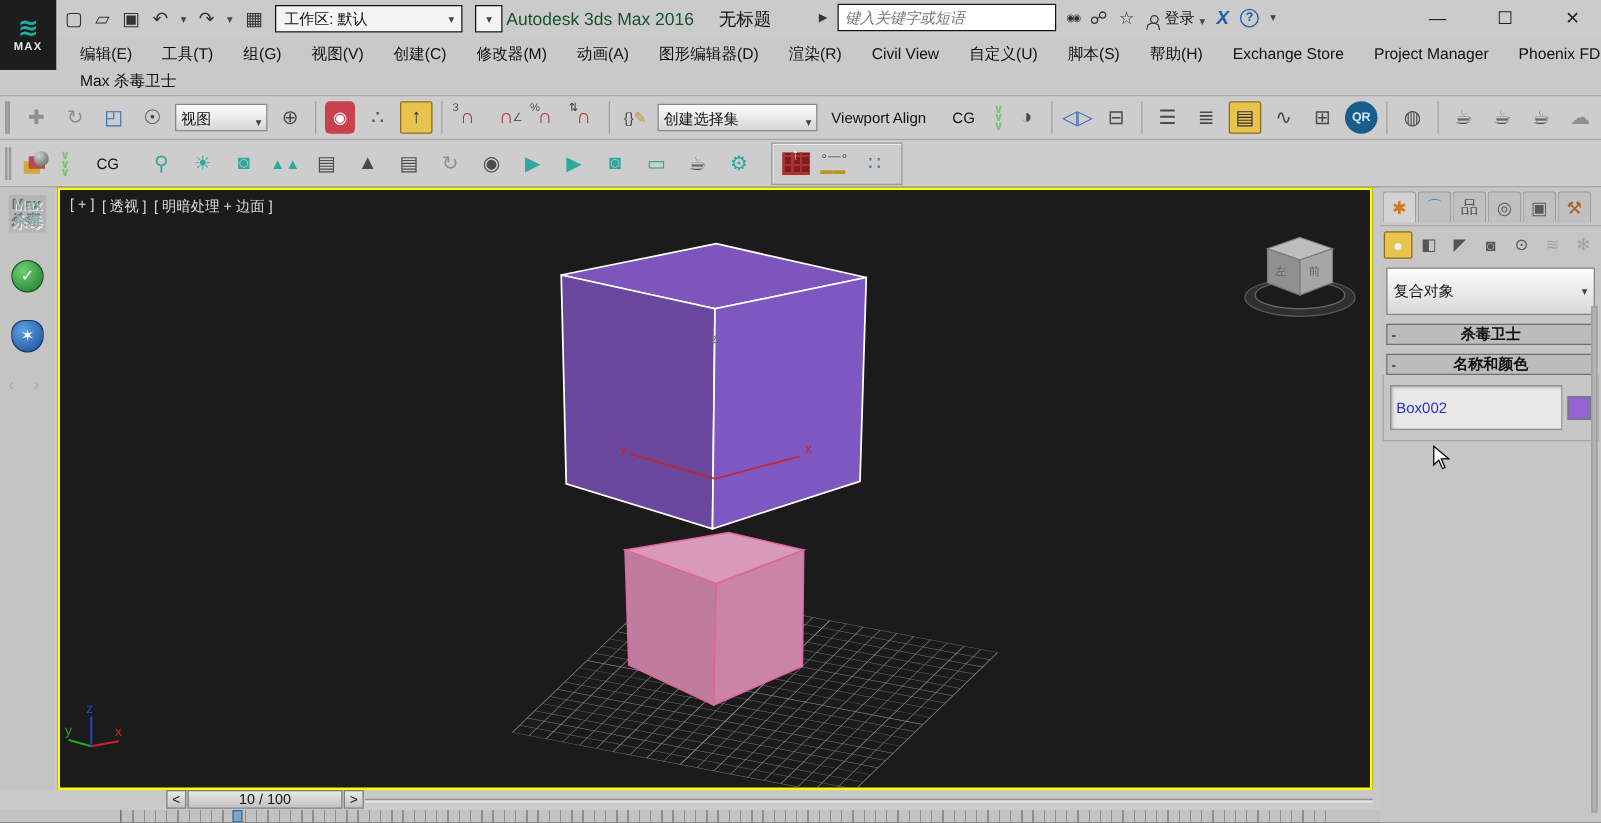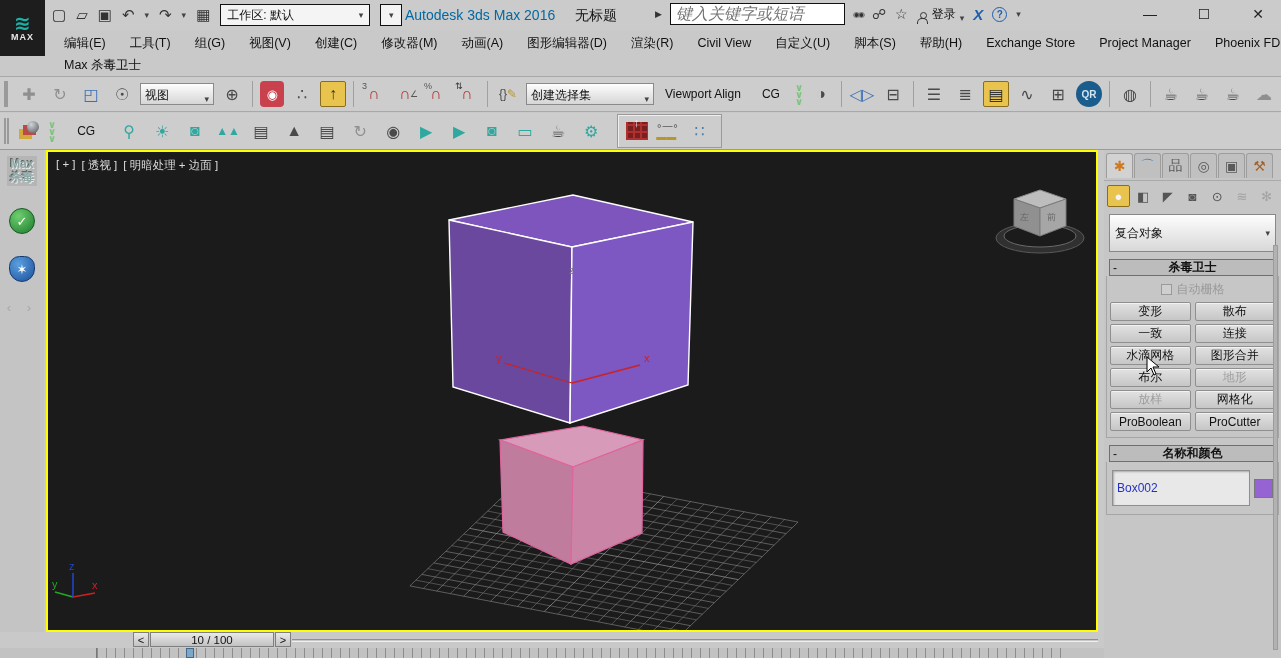--- a/index.html
+++ b/index.html
@@ -13,26 +13,26 @@
     display:flex; flex-direction:column; align-items:center; justify-content:center; z-index:5; }
   .maxlogo .swirl { color:#19b3a6; font-size:20px; font-weight:bold; line-height:18px; }
   .maxlogo .maxtxt { color:#e8e8e8; font-size:9px; font-weight:bold; letter-spacing:1px; }
   .qat { position:absolute; left:52px; top:2px; display:flex; align-items:center; gap:10px; height:26px; }
   .qicon { font-size:15px; color:#333; cursor:default; }
   .qicon.small { font-size:9px; color:#444; }
   .ws-combo { display:flex; align-items:center; gap:6px; background:#f4f4f4; border:1px solid #111;
     height:22px; padding:0 6px; width:150px; justify-content:space-between; }
   .ws-more { border:1px solid #111; background:#f4f4f4; height:22px; width:22px;
     display:flex; align-items:center; justify-content:center; flex-direction:column; line-height:5px; }
-  .apptitle { position:absolute; left:405px; top:7px; font-size:14px; color:#0369a1; }
+  .apptitle { position:absolute; left:405px; top:7px; font-size:14px; color:#14532d; }
   .doctitle { position:absolute; left:575px; top:7px; font-size:14px; color:#111; }
   .search-zone { position:absolute; left:655px; top:3px; display:flex; align-items:center; gap:8px; }
   .search-arrow { font-size:9px; color:#333; }
   .searchbox { width:175px; height:22px; border:1px solid #111; background:#fff;
-    font-style:italic; color:#888; font-size:16px; padding:0 5px;
+    font-style:italic; color:#888; font-size:12px; padding:0 5px;
     font-family:"Liberation Sans",sans-serif; }
   .tb-right-icons { display:flex; align-items:center; gap:9px; }
   .ric { font-size:14px; color:#333; }
   .ric.tiny { font-size:8px; letter-spacing:-2px; }
   .signin { display:flex; align-items:flex-end; gap:4px; }
   .user-shape { width:11px; height:11px; position:relative; }
   .user-shape::before { content:""; position:absolute; left:3px; top:0; width:5px; height:5px;
     border:1px solid #333; border-radius:50%; }
   .user-shape::after { content:""; position:absolute; left:0; top:6px; width:9px; height:5px;
     border:1px solid #333; border-bottom:none; border-radius:5px 5px 0 0; }
@@ -511,40 +511,20 @@
   </div>
   <div class="cp-combo">
     <span>复合对象</span>
     <span class="qicon small">▾</span>
   </div>
 
   <div class="rollout">
     <span class="minus">-</span>
     <span class="rtitle">杀毒卫士</span>
   </div>
-  <div class="rollgroup">
-    <div class="autogrid">
-      <span class="cbx"></span>
-      <span>自动栅格</span>
-    </div>
-    <div class="btngrid">
-      <div class="cbtn">变形</div>
-      <div class="cbtn">散布</div>
-      <div class="cbtn">一致</div>
-      <div class="cbtn">连接</div>
-      <div class="cbtn">水滴网格</div>
-      <div class="cbtn">图形合并</div>
-      <div class="cbtn">布尔</div>
-      <div class="cbtn disabled">地形</div>
-      <div class="cbtn disabled">放样</div>
-      <div class="cbtn">网格化</div>
-      <div class="cbtn">ProBoolean</div>
-      <div class="cbtn">ProCutter</div>
-    </div>
-  </div>
 
   <div class="rollout">
     <span class="minus">-</span>
     <span class="rtitle">名称和颜色</span>
   </div>
   <div class="rollgroup">
     <div class="namerow">
       <div class="namefield">Box002</div>
       <div class="swatch" style="background:#9663d2"></div>
     </div>

